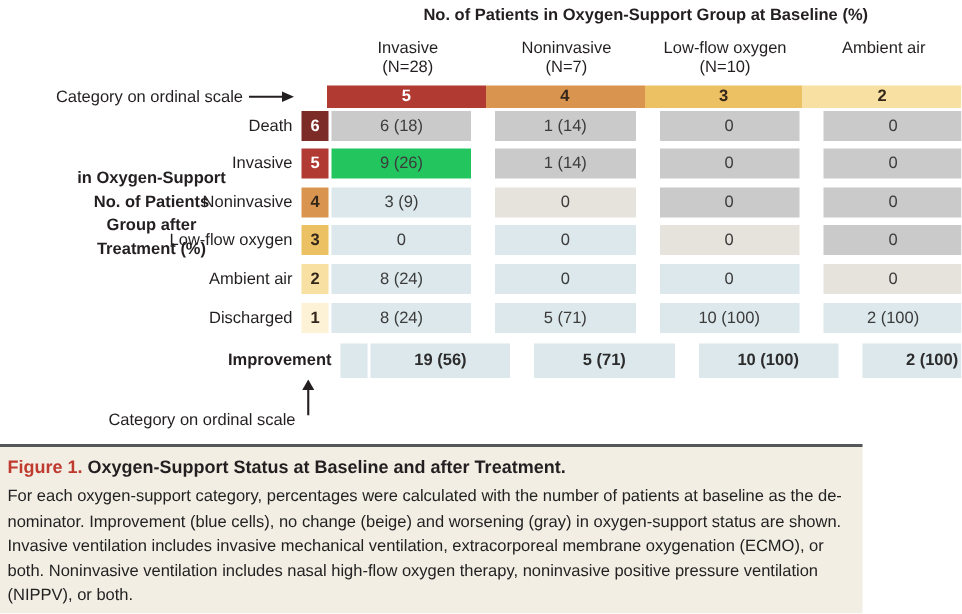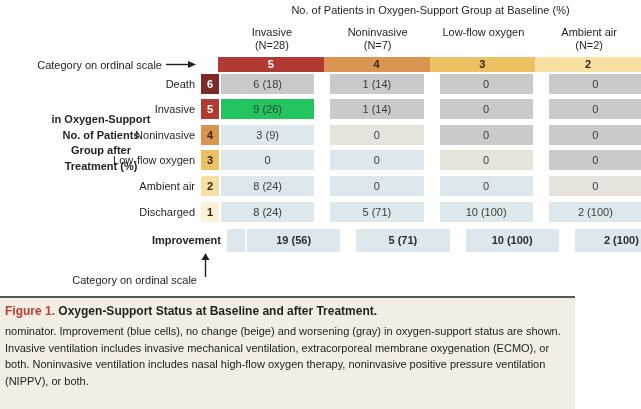--- a/index.html
+++ b/index.html
@@ -3,21 +3,21 @@
 <meta charset="utf-8">
 <style>
   html,body { margin:0; padding:0; background:#ffffff; }
   .page {
     position:relative; width:641px; height:409px; overflow:hidden;
     background:#ffffff; font-family:"Liberation Sans", sans-serif; color:#231f20;
   }
   
   .top-title {
     position:absolute; left:220px; top:4px; width:421px;
-    text-align:center; font-size:11px; font-weight:normal;
+    text-align:center; font-size:11px; font-weight:bold;
   }
   .col-headers {
     position:absolute; left:220px; top:26px; width:421px;
     display:flex; gap:2px;
   }
   .col-header { flex:1; text-align:center; font-size:11px; line-height:13px; }
   
   .ordinal-row { position:absolute; left:0; top:57px; width:641px; height:15px; display:flex; }
   .ordinal-row .label-zone {
     width:198px; display:flex; justify-content:flex-end; align-items:center; gap:4px;
@@ -71,24 +71,24 @@
     <div class="col-header">
       <div>Invasive</div>
       <div>(N=28)</div>
     </div>
     <div class="col-header">
       <div>Noninvasive</div>
       <div>(N=7)</div>
     </div>
     <div class="col-header">
       <div>Low-flow oxygen</div>
+      <div>(N=10)</div>
     </div>
     <div class="col-header">
       <div>Ambient air</div>
-      <div>(N=2)</div>
     </div>
   </div>
 
   <div class="ordinal-row">
     <div class="label-zone">
       <span>Category on ordinal scale</span>
       <svg class="arrow-right" width="30" height="9" viewBox="0 0 30 9">
         <line x1="0" y1="4.5" x2="23" y2="4.5" stroke="#231f20" stroke-width="1.4"></line>
         <polygon points="22,1 30,4.5 22,8" fill="#231f20"></polygon>
       </svg>
@@ -190,19 +190,20 @@
     <line x1="4.5" y1="24" x2="4.5" y2="5" stroke="#231f20" stroke-width="1.4"></line>
     <polygon points="0.5,7 4.5,0 8.5,7" fill="#231f20"></polygon>
   </svg>
   <div class="bottom-scale-label">Category on ordinal scale</div>
 
   <div class="caption">
     <div class="caption-title">
       <span class="fig-label">Figure 1.</span>
       <span>Oxygen-Support Status at Baseline and after Treatment.</span>
     </div>
+    <div class="caption-line">For each oxygen-support category, percentages were calculated with the number of patients at baseline as the de-</div>
     <div class="caption-line">nominator. Improvement (blue cells), no change (beige) and worsening (gray) in oxygen-support status are shown.</div>
     <div class="caption-line">Invasive ventilation includes invasive mechanical ventilation, extracorporeal membrane oxygenation (ECMO), or</div>
     <div class="caption-line">both. Noninvasive ventilation includes nasal high-flow oxygen therapy, noninvasive positive pressure ventilation</div>
     <div class="caption-line">(NIPPV), or both.</div>
   </div>
 
 </div>
 
 </body></html>

